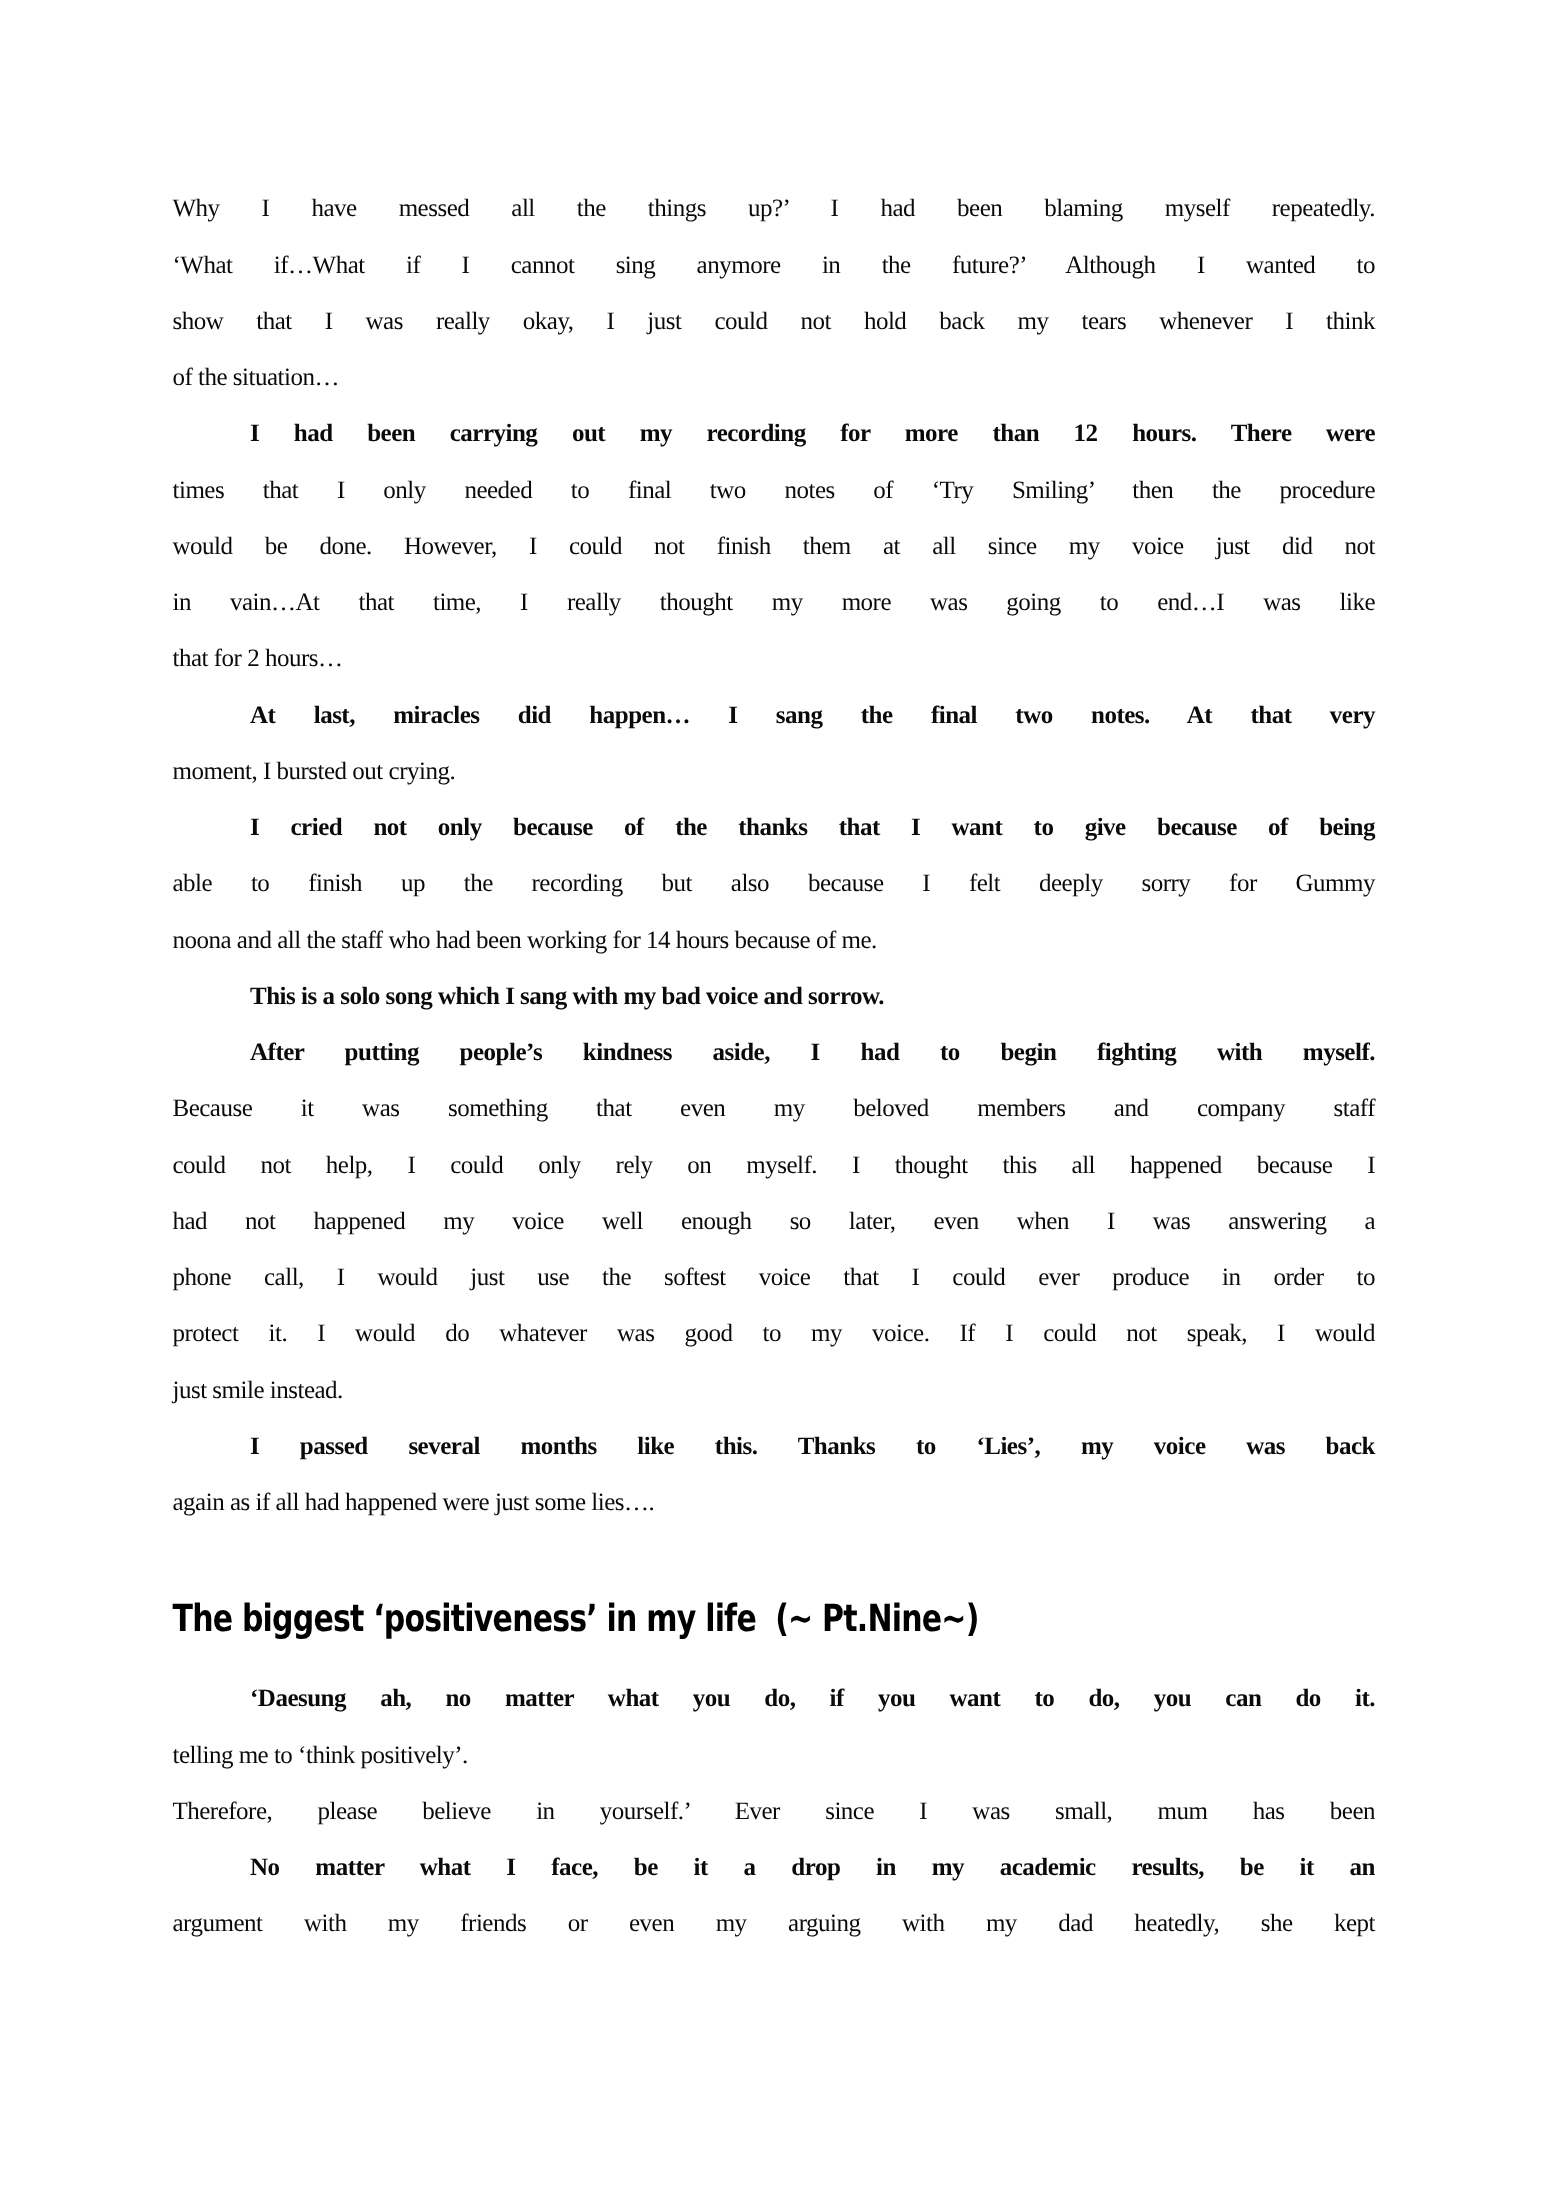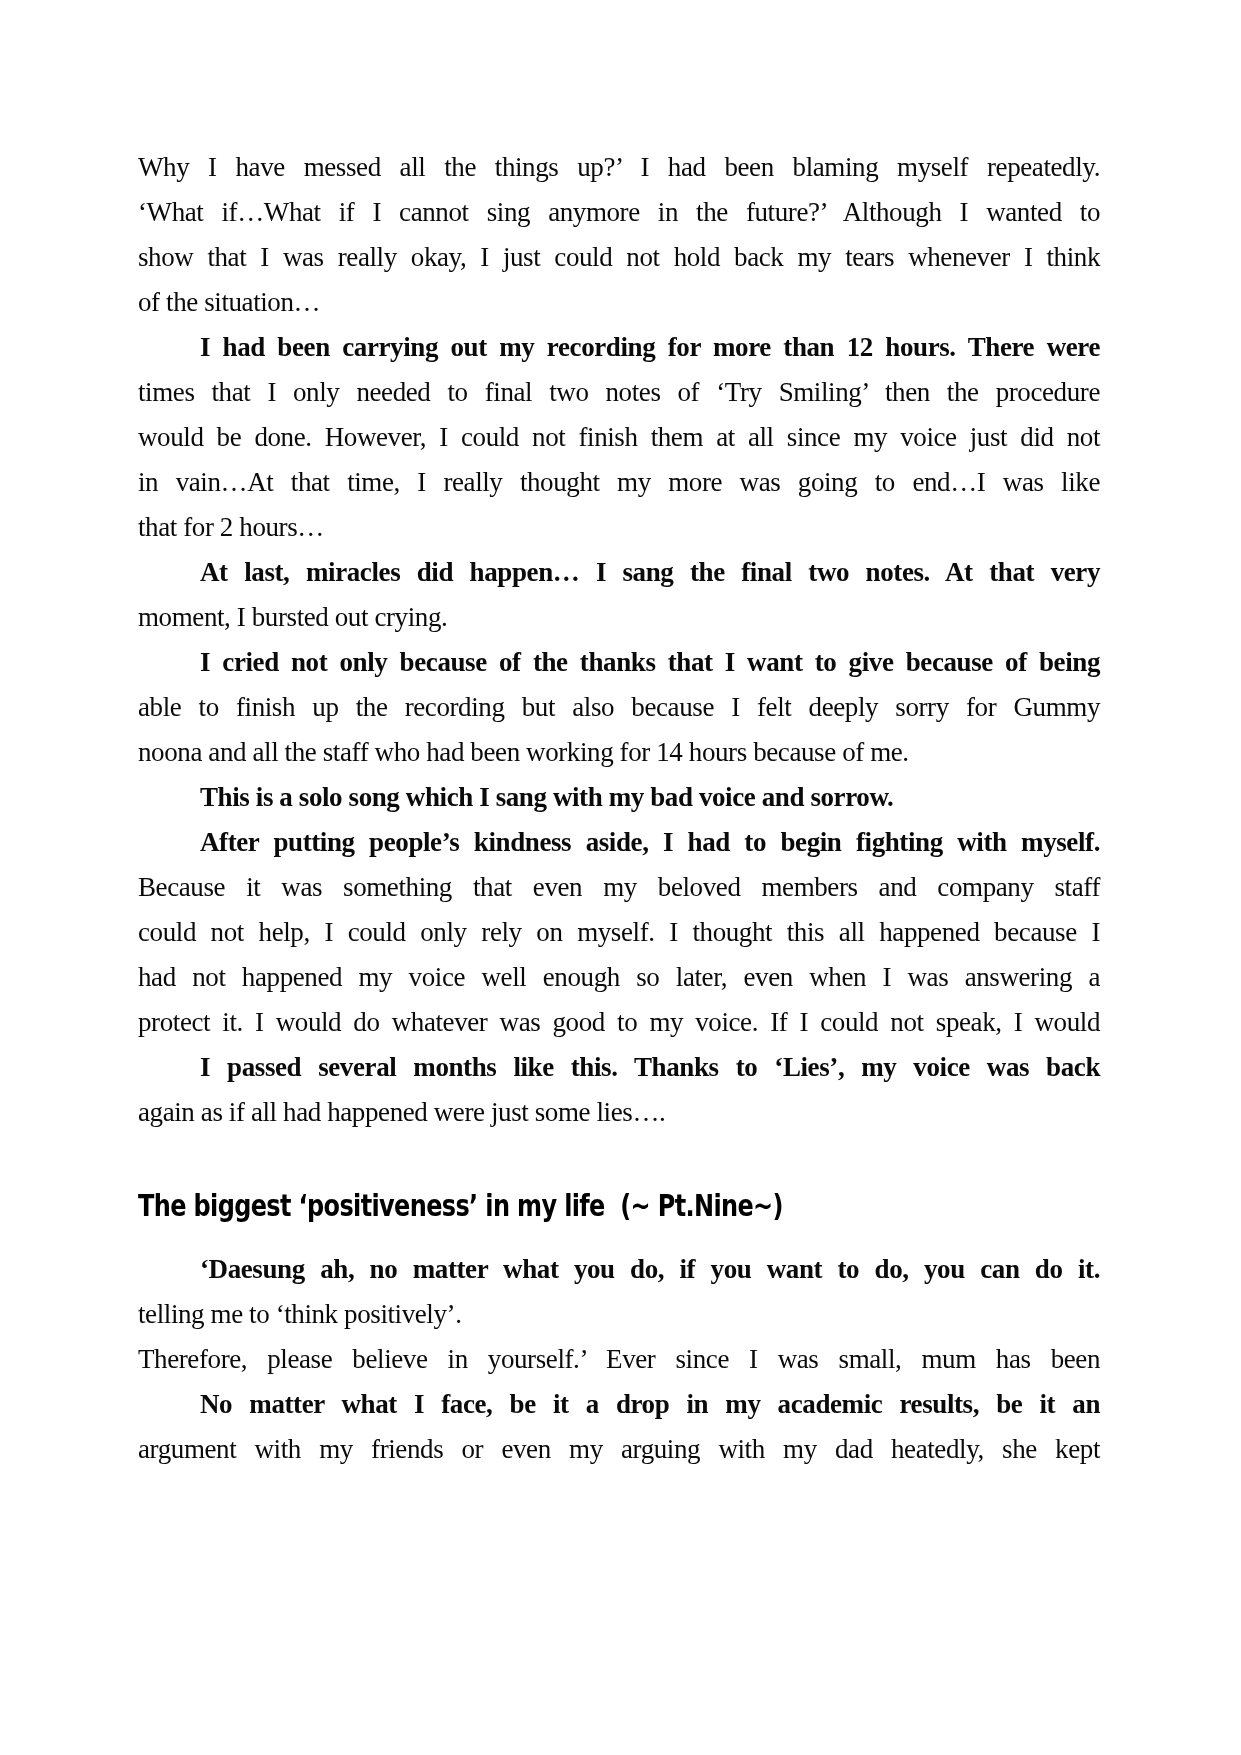--- a/index.html
+++ b/index.html
@@ -17,21 +17,21 @@
   .content {
     position: absolute;
     left: 138px;
     top: 145px;
     width: 962px;
     color: #0a0a0a;
   }
   .para { margin: 0; padding: 0; }
   .line {
     font-family: "Liberation Serif", serif;
-    font-size: 27px;
+    font-size: 20px;
     line-height: 45px;
     height: 45px;
     letter-spacing: -0.4px;
     text-align: justify;
     white-space: normal;
   }
   .line.just { text-align-last: justify; }
   .line.indent { text-indent: 62px; font-weight: bold; }
   .heading {
     font-family: "DejaVu Sans", sans-serif;
@@ -75,21 +75,23 @@
         <div class="line">noona and all the staff who had been working for 14 hours because of me.</div>
       </div>
       <div class="para">
         <div class="line indent">This is a solo song which I sang with my bad voice and sorrow.</div>
       </div>
       <div class="para">
         <div class="line just indent">After putting people’s kindness aside, I had to begin fighting with myself.</div>
         <div class="line just">Because it was something that even my beloved members and company staff</div>
         <div class="line just">could not help, I could only rely on myself. I thought this all happened because I</div>
         <div class="line just">had not happened my voice well enough so later, even when I was answering a</div>
+        <div class="line just">phone call, I would just use the softest voice that I could ever produce in order to</div>
         <div class="line just">protect it. I would do whatever was good to my voice. If I could not speak, I would</div>
+        <div class="line">just smile instead.</div>
       </div>
       <div class="para">
         <div class="line just indent">I passed several months like this. Thanks to ‘Lies’, my voice was back</div>
         <div class="line">again as if all had happened were just some lies….</div>
       </div>
       <h2 class="heading">The biggest ‘positiveness’ in my life  (~ Pt.Nine~)</h2>
       <div class="para">
         <div class="line just indent">‘Daesung ah, no matter what you do, if you want to do, you can do it.</div>
         <div class="line">telling me to ‘think positively’.</div>
         <div class="line just">Therefore, please believe in yourself.’ Ever since I was small, mum has been</div>

